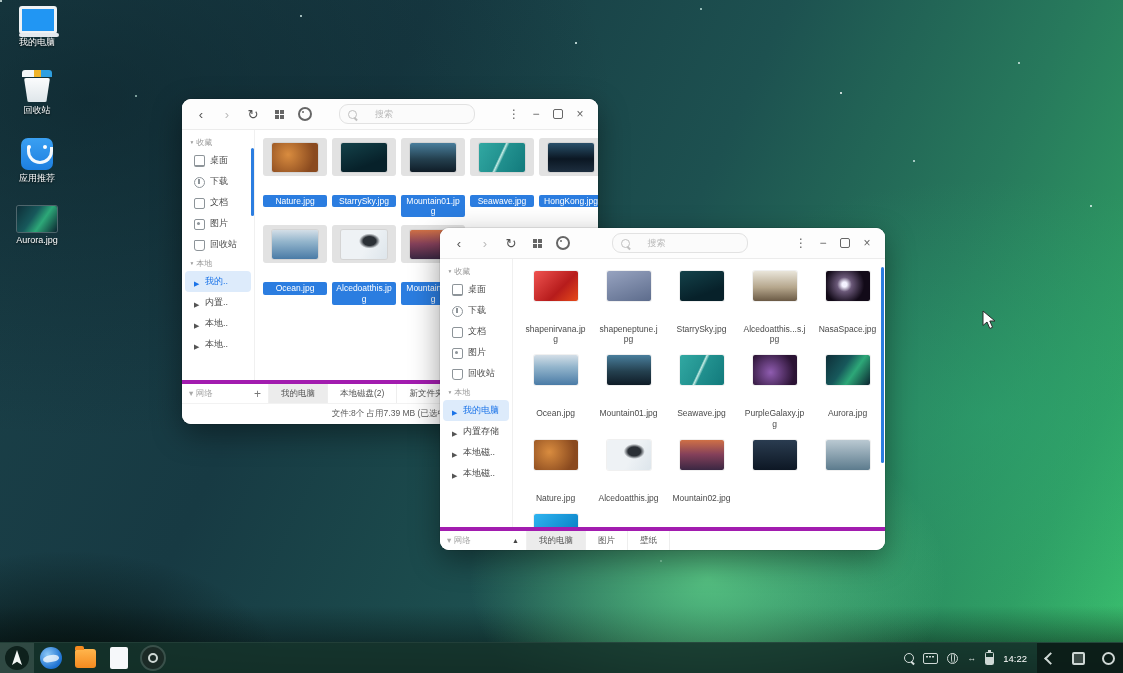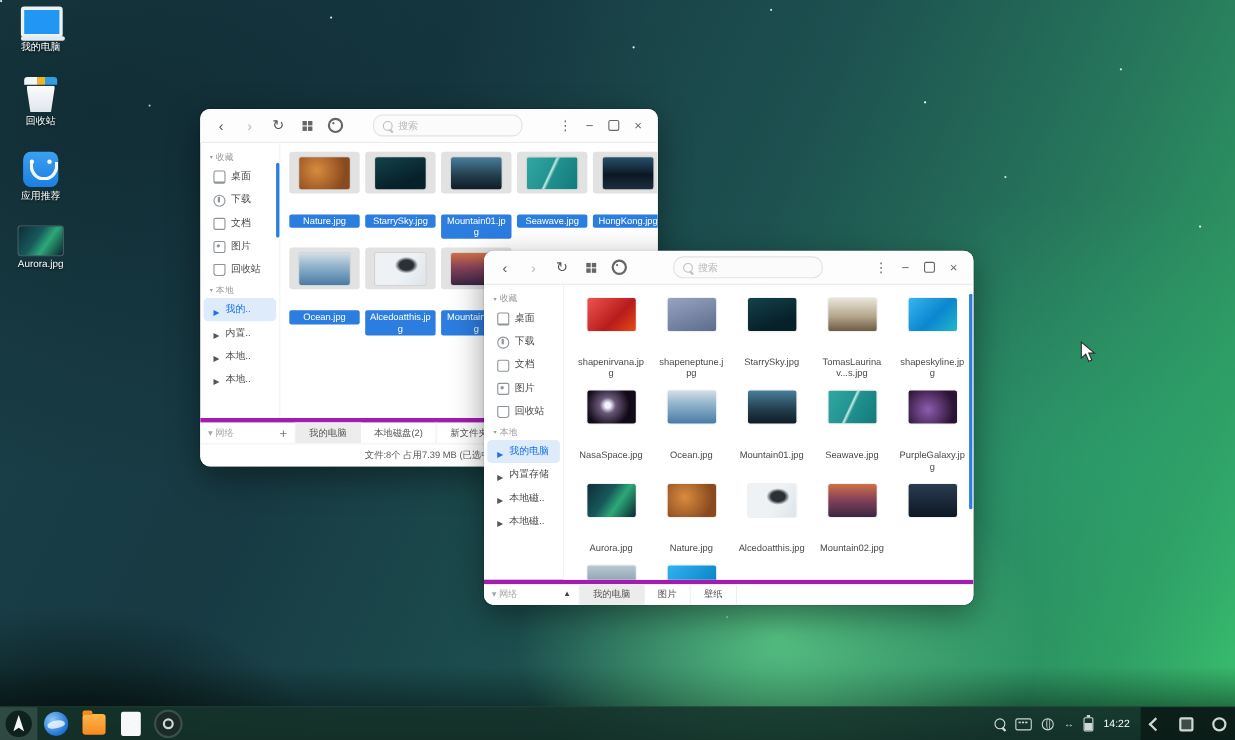--- a/index.html
+++ b/index.html
@@ -36,21 +36,21 @@
   
   .window{position:absolute;background:#fff;border-radius:9px;box-shadow:0 10px 30px rgba(0,0,0,.40),0 0 0 1px rgba(0,0,0,.08);display:flex;flex-direction:column;overflow:hidden;}
   .win1{left:182px;top:99px;width:416px;height:325px;z-index:10;}
   .win2{left:440px;top:228px;width:445px;height:322px;z-index:20;}
   .titlebar{height:30px;min-height:30px;display:flex;align-items:center;padding:0 8px;border-bottom:1px solid #ececec;gap:4px;background:#fdfdfd;}
   .tbtn{width:22px;height:22px;display:flex;align-items:center;justify-content:center;color:#555;font-size:13px;border-radius:4px;}
   .tbtn.dim{color:#bbb;}
   .tb-grid{width:9px;height:9px;background-image:linear-gradient(#666,#666),linear-gradient(#666,#666),linear-gradient(#666,#666),linear-gradient(#666,#666);background-repeat:no-repeat;background-size:4px 4px;background-position:0 0,5px 0,0 5px,5px 5px;}
   .tb-gear{width:10px;height:10px;border:2px solid #666;border-radius:50%;position:relative;}
   .tb-gear:after{content:"";position:absolute;left:2px;top:2px;width:2px;height:2px;background:#666;border-radius:50%;}
-  .searchbox{flex:0 0 auto;margin-left:auto;margin-right:auto;width:118px;height:18px;border:1px solid #e2e2e2;border-radius:9px;display:flex;align-items:center;gap:5px;padding:0 8px;color:#b9b9b9;font-size:9px;background:#fbfbfb;}
+  .searchbox{flex:0 0 auto;margin-left:auto;margin-right:auto;width:118px;height:18px;border:1px solid #e2e2e2;border-radius:9px;display:flex;align-items:center;gap:18px;padding:0 8px;color:#b9b9b9;font-size:9px;background:#fbfbfb;}
   .s-ico{width:7px;height:7px;border:1.5px solid #c0c0c0;border-radius:50%;position:relative;flex:0 0 auto;}
   .s-ico:after{content:"";position:absolute;left:6px;top:6px;width:4px;height:1.5px;background:#c0c0c0;transform:rotate(45deg);transform-origin:0 0;}
   .win-controls{display:flex;align-items:center;gap:2px;margin-left:6px;}
   .wbtn{width:20px;height:20px;display:flex;align-items:center;justify-content:center;color:#666;font-size:12px;border-radius:4px;}
   .wb-max{width:8px;height:8px;border:1.4px solid #666;border-radius:2px;}
   .winbody{flex:1;display:flex;min-height:0;position:relative;}
   .sidebar{width:72px;min-width:72px;border-right:1px solid #f0f0f0;padding:4px 0 0 0;font-size:9px;color:#4a4a4a;position:relative;}
   .sb-h{color:#9a9a9a;font-size:8px;padding:3px 8px 2px;}
   .sb-h .tri{display:inline-block;transform:scale(.7);}
   .sb-item{display:flex;align-items:flex-end;gap:5px;padding:4px 6px 4px 9px;border-radius:4px;margin:0 3px;}
@@ -384,27 +384,21 @@
           <div class="file">
             <div class="thumbwrap">
               <div class="thumb t-starrysky"></div>
             </div>
             <div class="fname">StarrySky.jpg</div>
           </div>
           <div class="file">
             <div class="thumbwrap">
               <div class="thumb t-tomaslau"></div>
             </div>
-            <div class="fname">TomasLaurinav...s.jpg</div>
-          </div>
-          <div class="file">
-            <div class="thumbwrap">
-              <div class="thumb t-shapeskyline"></div>
-            </div>
-            <div class="fname">shapeskyline.jpg</div>
+            <div class="fname">Alcedoatthis...s.jpg</div>
           </div>
           <div class="file">
             <div class="thumbwrap">
               <div class="thumb t-nasaspace"></div>
             </div>
             <div class="fname">NasaSpace.jpg</div>
           </div>
           <div class="file">
             <div class="thumbwrap">
               <div class="thumb t-ocean"></div>

